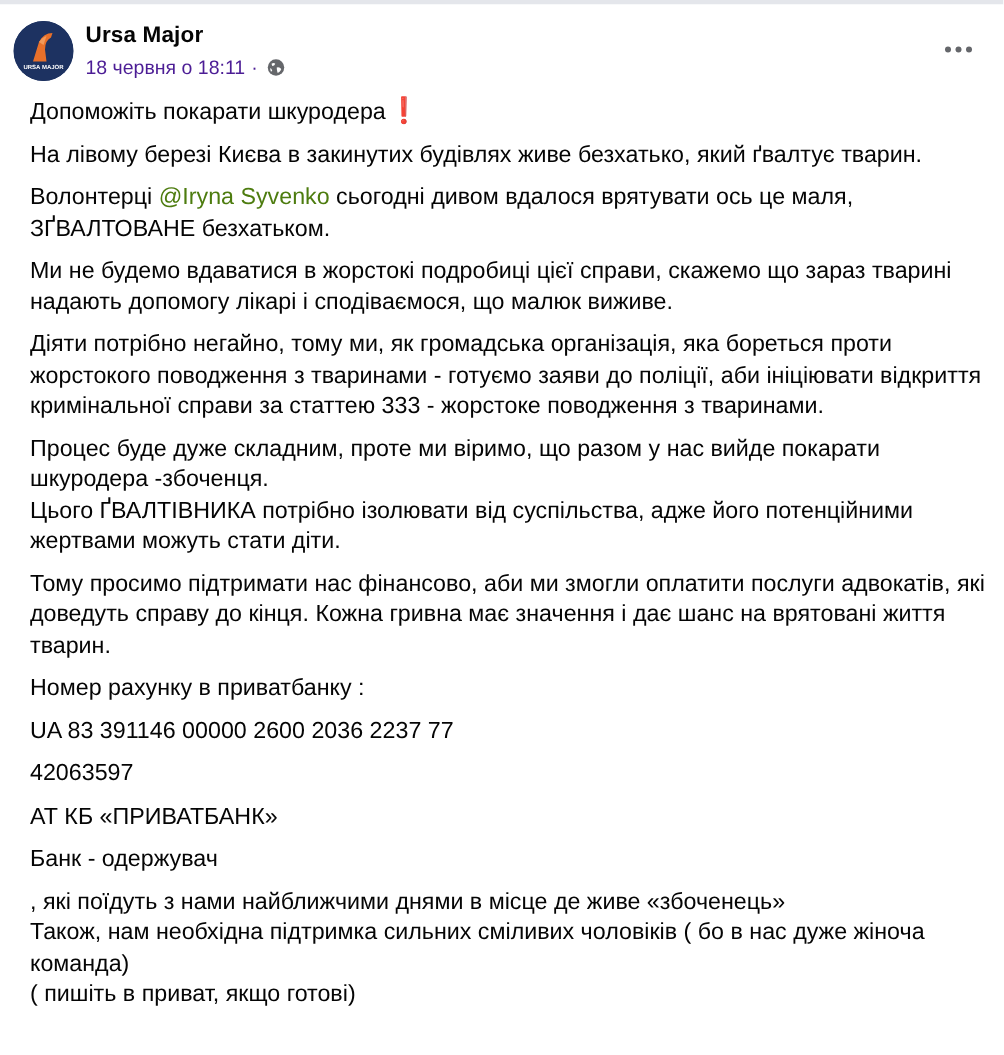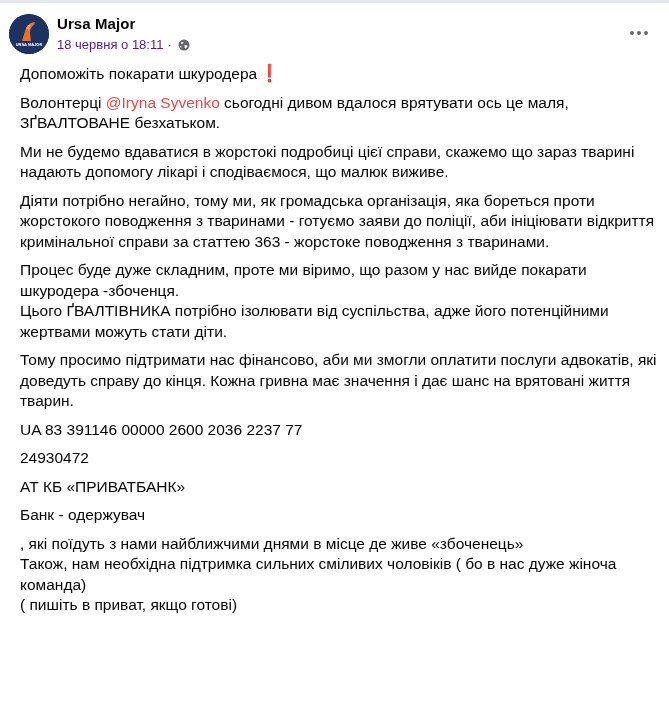--- a/index.html
+++ b/index.html
@@ -106,21 +106,21 @@
       white-space: pre-line;
     }
     .post-body p.tight { margin-bottom: 0; }
     .exclaim {
       color: #e0245e;
       font-weight: bold;
       font-size: 17px;
       margin-left: 2px;
     }
     .mention {
-      color: #ef4444;
+      color: #4d7c0f;
       cursor: pointer;
     }
   </style>
 </head>
 <body>
 
 <div class="top-strip"></div>
 
 <div class="post">
 
@@ -147,34 +147,36 @@
     <div class="more-button">
       <span></span>
       <span></span>
       <span></span>
     </div>
   </div>
 
   <div class="post-body">
     <p><span>Допоможіть покарати шкуродера</span><span class="exclaim">❗</span></p>
 
+    <p>На лівому березі Києва в закинутих будівлях живе безхатько, який ґвалтує тварин.</p>
 
     <p><span>Волонтерці  </span><span class="mention">@Iryna Syvenko</span><span> сьогодні дивом вдалося врятувати ось це маля, ЗҐВАЛТОВАНЕ безхатьком.</span></p>
 
     <p>Ми не будемо вдаватися в жорстокі подробиці цієї справи, скажемо що зараз тварині надають допомогу лікарі і сподіваємося, що малюк виживе.</p>
 
-    <p>Діяти потрібно негайно, тому ми, як  громадська організація, яка бореться проти жорстокого поводження з тваринами - готуємо заяви до поліції, аби ініціювати відкриття кримінальної справи за статтею 363 - жорстоке поводження з тваринами.</p>
+    <p>Діяти потрібно негайно, тому ми, як  громадська організація, яка бореться проти жорстокого поводження з тваринами - готуємо заяви до поліції, аби ініціювати відкриття кримінальної справи за статтею 333 - жорстоке поводження з тваринами.</p>
 
     <p class="tight">Процес буде дуже складним, проте ми віримо, що разом у нас вийде покарати шкуродера -збоченця.</p>
     <p>Цього ҐВАЛТІВНИКА  потрібно ізолювати від суспільства, адже його потенційними жертвами можуть стати діти.</p>
 
     <p>Тому просимо підтримати нас фінансово, аби ми змогли оплатити послуги адвокатів, які доведуть справу до кінця. Кожна гривна має значення і дає шанс на врятовані життя тварин.</p>
 
+    <p>Номер рахунку в приватбанку :</p>
     <p>UA 83 391146 00000 2600 2036 2237 77</p>
-    <p>24930472</p>
+    <p>42063597</p>
     <p>АТ КБ «ПРИВАТБАНК»</p>
     <p>Банк - одержувач</p>
 
     <p class="tight">, які поїдуть з нами найближчими днями в місце де живе «збоченець»</p>
     <p class="tight">Також, нам необхідна підтримка сильних сміливих чоловіків ( бо в нас дуже жіноча команда)</p>
     <p>( пишіть в приват, якщо готові)</p>
 
   </div>
 </div>
 

